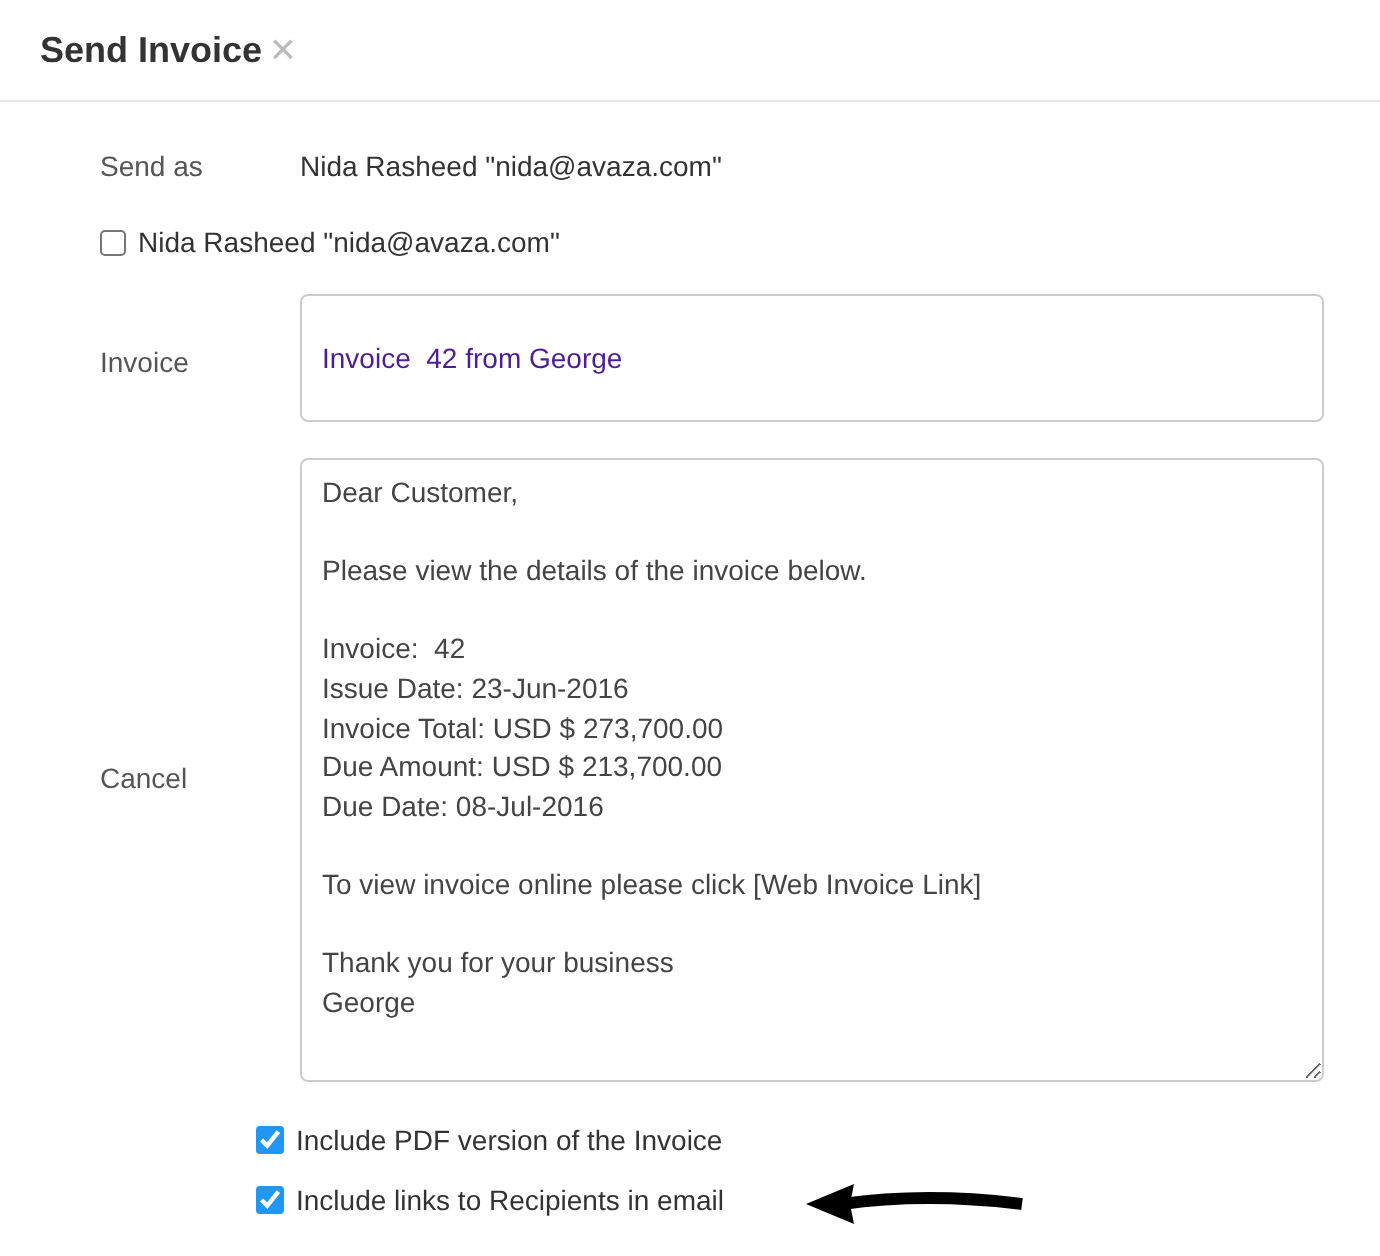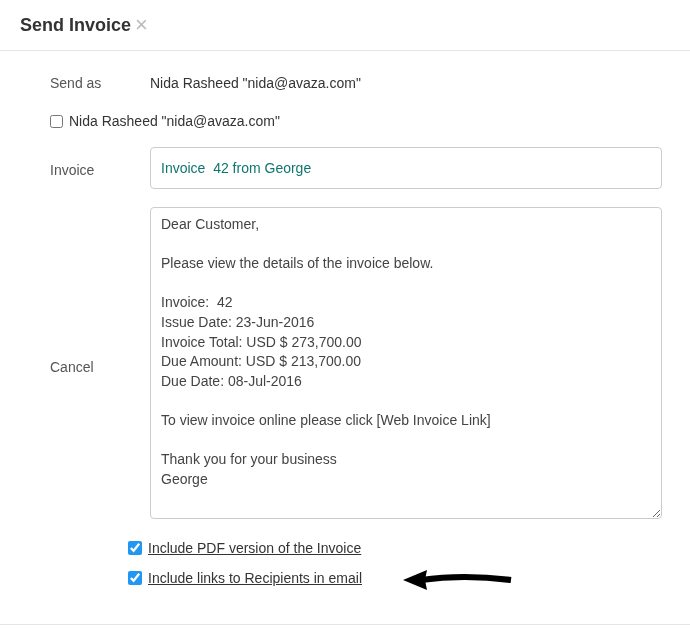--- a/index.html
+++ b/index.html
@@ -8,23 +8,23 @@
 .modal-header { display: flex; align-items: center; padding: 14px 20px 14px 20px; border-bottom: 1px solid #e5e5e5; }
 .modal-title { font-size: 18px; font-weight: 600; color: #333; }
 .close-btn { background: none; border: none; font-size: 22px; color: #bbb; cursor: pointer; line-height: 1; padding: 0 4px; }
 .modal-body { padding: 20px 28px 24px 28px; }
 .form-row { display: flex; align-items: center; margin-bottom: 18px; margin-left: 22px; }
 .form-label { width: 100px; flex-shrink: 0; font-size: 14px; color: #555; padding-top: 4px; }
 .form-value { flex: 1; font-size: 14px; color: #333; }
 .form-static { padding-top: 4px; }
 .recip-check { display: flex; align-items: center; gap: 6px; padding-top: 4px; }
 .recip-check input[type="checkbox"] { width: 13px; height: 13px; }
-.text-input { width: 100%; padding: 12px 10px; font-size: 14px; border: 1px solid #ccc; border-radius: 4px; color: #0f766e; background: #fff; }
+.text-input { width: 100%; padding: 23px 10px; font-size: 14px; border: 1px solid #ccc; border-radius: 4px; color: #4c1d95; background: #fff; }
 .text-area { width: 100%; height: 312px; padding: 7px 10px; font-size: 14px; border: 1px solid #ccc; border-radius: 4px; color: #444; background: #fff; resize: vertical; font-family: inherit; line-height: 1.4; }
-.check-row { margin-left: 100px; display: flex; align-items: center; gap: 6px; font-size: 14px; margin-bottom: 14px; position: relative; text-decoration: underline; }
+.check-row { margin-left: 100px; display: flex; align-items: center; gap: 6px; font-size: 14px; margin-bottom: 14px; position: relative; }
 .check-row input[type="checkbox"] { width: 14px; height: 14px; accent-color: #2196f3; }
 .modal-footer { border-top: 1px solid #e5e5e5; padding: 16px 12px; display: flex; gap: 4px; }
 .btn { padding: 7px 16px; font-size: 14px; border-radius: 4px; cursor: pointer; border: 1px solid transparent; }
 .btn-primary { background: #6fb36f; color: #fff; border-color: #5fa55f; }
 .btn-default { background: #fff; color: #333; border: 1px solid #ccc; }
 .arrow { position: absolute; left: 275px; top: -4px; }
 </style>
 </head>
 <body>
 

